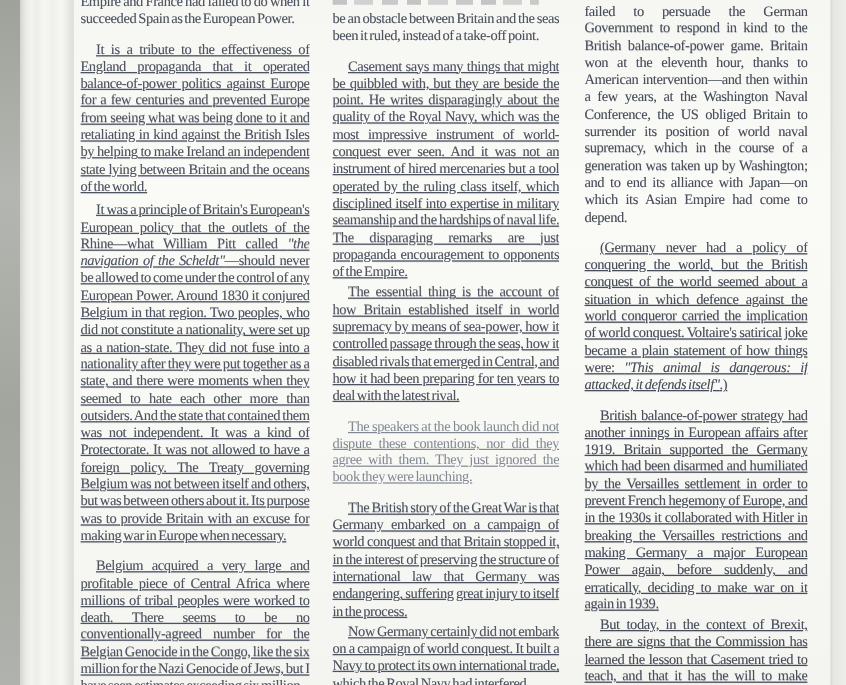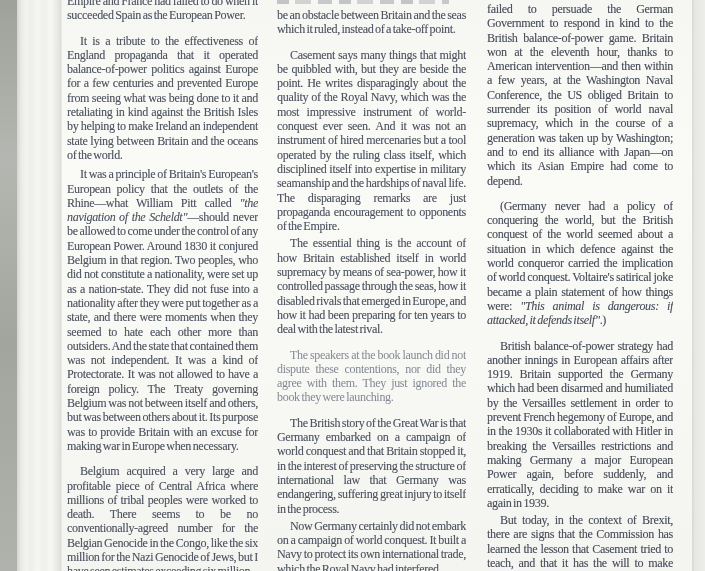--- a/index.html
+++ b/index.html
@@ -39,21 +39,21 @@
     text-shadow:0.2px 0.2px 0.35px rgba(84,90,102,0.35);
   }
   .col-left  {left:67px; width:191px; top:-6px;}
   .col-mid   {left:277px;width:189px; top:0;}
   .col-right {left:487px;width:186px; top:2px; color:#474d5a;}
   .col p{margin:0;}
   .para{margin-top:3px;}
   .para.gap{margin-top:11px;}
   .para.small{margin-top:5px;}
   .para.tight{margin-top:3px;}
-  .indent{text-indent:13px;}
+  .indent{text-indent:13px;text-decoration:underline;}
   .faded{color:#828893;text-shadow:none;}
   .it{font-style:italic;}
   .frag{
     height:4px;width:91%;overflow:hidden;opacity:.55;
     background:repeating-linear-gradient(90deg,
       rgba(77,82,92,.55) 0 12px, transparent 12px 18px,
       rgba(77,82,92,.4) 18px 34px, transparent 34px 41px,
       rgba(77,82,92,.5) 41px 55px, transparent 55px 62px);
   }
 </style>
@@ -77,27 +77,27 @@
     <span>It was a principle of Britain's European's European policy that the outlets of the Rhine—what William Pitt called </span><span class="it">"the navigation of the Scheldt"</span><span>—should never be allowed to come under the control of any European Power.  Around 1830 it conjured Belgium in that region.  Two peoples, who did not constitute a nationality, were set up as a nation-state.  They did not fuse into a nationality after they were put together as a state, and there were moments when they seemed to hate each other more than outsiders.  And the state that contained them was not independent. It was a kind of Protectorate.  It was not allowed to have a foreign policy.  The Treaty governing Belgium was not between itself and others, but was between others about it.  Its purpose was to provide Britain with an excuse for making war in Europe when necessary.</span>
   </p>
   <p class="para gap indent">
     <span>Belgium acquired a very large and profitable piece of Central Africa where millions of tribal peoples were worked to death. There seems to be no conventionally-agreed number for the Belgian Genocide in the Congo, like the six million for the Nazi Genocide of Jews, but I have seen estimates exceeding six million.</span>
   </p>
 </div>
 
 <div class="col col-mid">
   <div class="frag"></div>
   <p class="para" style="margin-top:4px;">
-    <span>be an obstacle between Britain and the seas which it ruled, instead of a take-off point.</span>
+    <span>be an obstacle between Britain and the seas been it ruled, instead of a take-off point.</span>
   </p>
   <p class="para gap indent">
     <span>Casement says many things that might be quibbled with, but they are beside the point.  He writes disparagingly about the quality of the Royal Navy, which was the most impressive instrument of world-conquest ever seen.  And it was not an instrument of hired mercenaries but a tool operated by the ruling class itself, which disciplined itself into expertise in military seamanship and the hardships of naval life.  The disparaging remarks are just propaganda encouragement to opponents of the Empire.</span>
   </p>
   <p class="para tight indent">
-    <span>The essential thing is the account of how Britain established itself in world supremacy by means of sea-power, how it controlled passage through the seas, how it disabled rivals that emerged in Europe, and how it had been preparing for ten years to deal with the latest rival.</span>
+    <span>The essential thing is the account of how Britain established itself in world supremacy by means of sea-power, how it controlled passage through the seas, how it disabled rivals that emerged in Central, and how it had been preparing for ten years to deal with the latest rival.</span>
   </p>
   <p class="para gap indent faded">
     <span>The speakers at the book launch did not dispute these contentions, nor did they agree with them.  They just ignored the book they were launching.</span>
   </p>
   <p class="para gap indent">
     <span>The British story of the Great War is that Germany embarked on a campaign of world conquest and that Britain stopped it, in the interest of preserving the structure of international law that Germany was endangering, suffering great injury to itself in the process.</span>
   </p>
   <p class="para tight indent">
     <span>Now Germany certainly did not embark on a campaign of world conquest.  It built a Navy to protect its own international trade, which the Royal Navy had interfered</span>
   </p>

